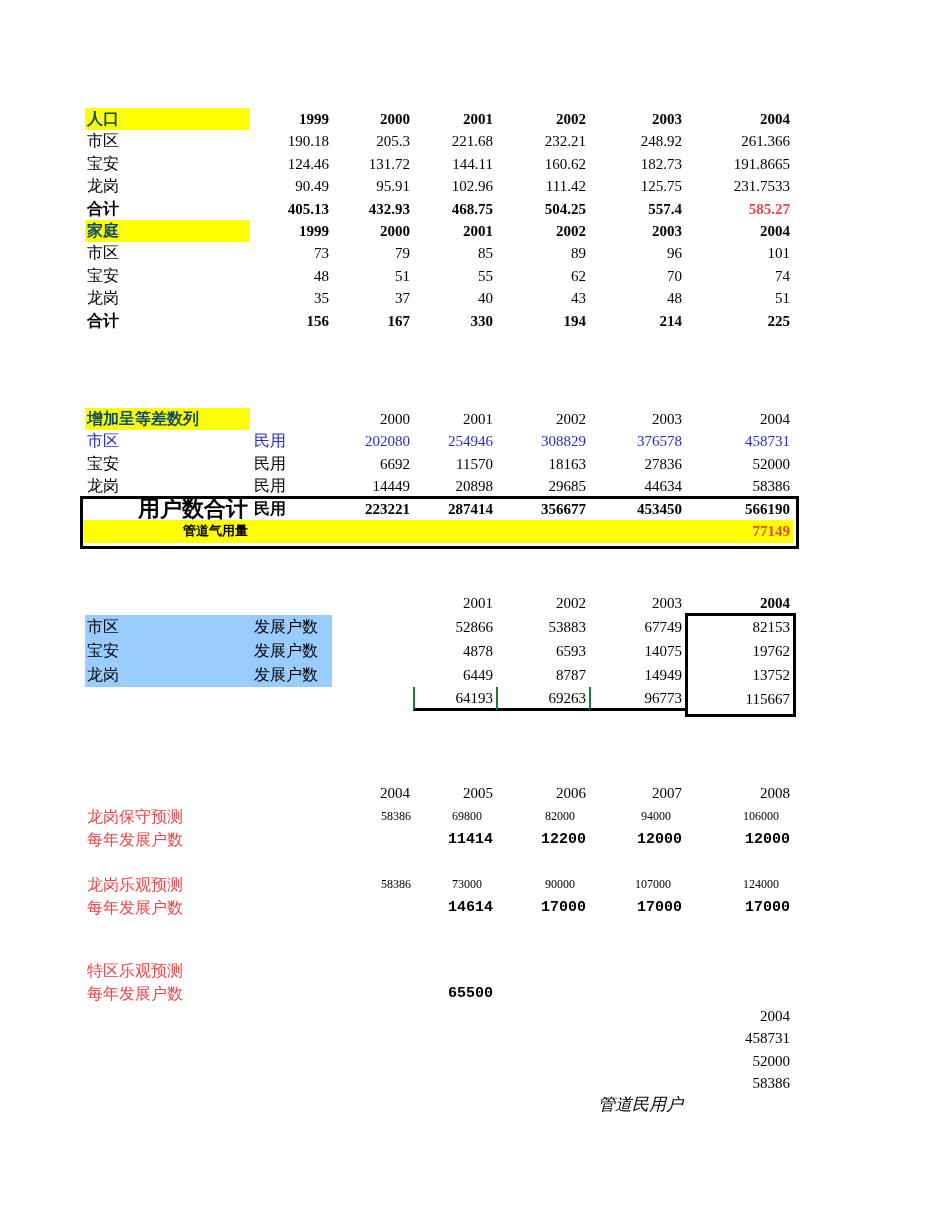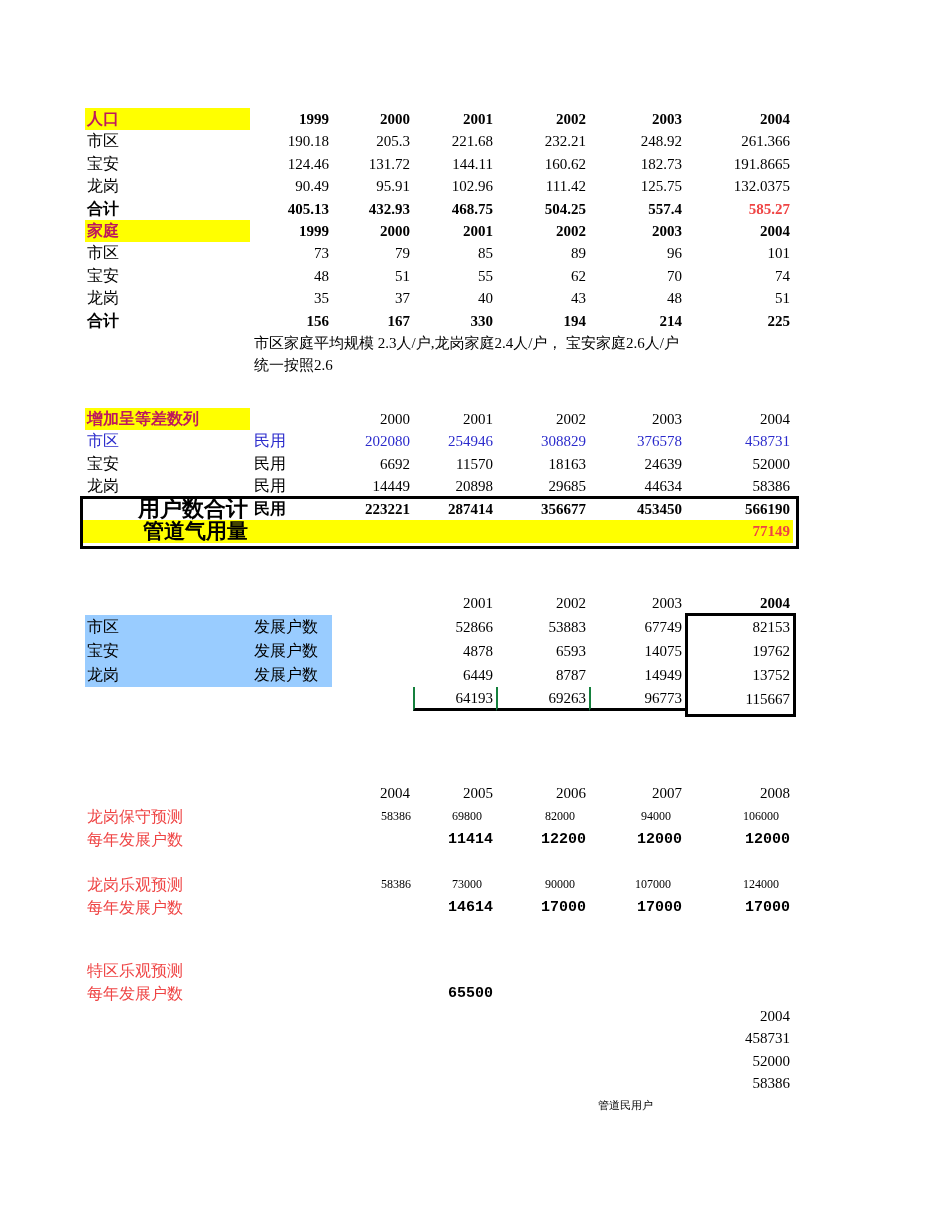--- a/index.html
+++ b/index.html
@@ -15,39 +15,39 @@
   #s5{top:959px;grid-auto-rows:23px;line-height:23px;}
   #s6{top:1005px;grid-auto-rows:22.3px;line-height:22.3px;}
   .c{display:flex;align-items:center;font-size:15px;overflow:visible;white-space:nowrap;}
   .num{justify-content:flex-end;padding-right:3px;}
   .lab{padding-left:2px;font-size:16px;}
   .sub{padding-left:4px;font-size:16px;}
   .subr{justify-content:flex-end;padding-right:2px;font-size:16px;}
   .b{font-weight:bold;}
   .yr{font-weight:bold;}
   .yellow{background:#ffff00;}
-  .navy{color:#be185d;}
+  .navy{color:#0c4a6e;}
   .blue{color:#2b2bcc;}
   .red{color:#ef4444;}
   .bluebg{background:#99ccff;}
   .note{font-size:15px;padding-left:4px;}
   .sm{font-size:12px;justify-content:flex-end;padding-right:14px;}
   .sm1{font-size:12px;justify-content:flex-end;padding-right:2px;}
   .gv{font-weight:bold;font-size:15px;font-family:Liberation Mono, monospace;}
   .bl{border-left:2px solid #15803d;}
   .bb{border-bottom:3px solid #000;}
   .c1{grid-column:1}.c2{grid-column:2}.c3{grid-column:3}.c4{grid-column:4}
   .c5{grid-column:5}.c6{grid-column:6}.c7{grid-column:7}
   .r1{grid-row:1}.r2{grid-row:2}.r3{grid-row:3}.r4{grid-row:4}.r5{grid-row:5}.r6{grid-row:6}
   .r7{grid-row:7}.r8{grid-row:8}.r9{grid-row:9}.r10{grid-row:10}.r11{grid-row:11}.r12{grid-row:12}
   .span27{grid-column:2 / 8;}
   .s2yellow{position:absolute;left:83px;top:520px;width:710px;height:23px;background:#ffff00;}
   .s2box{position:absolute;left:80px;top:496px;width:713px;height:47px;border:3px solid #000;pointer-events:none;}
   .s3box{position:absolute;left:685px;top:613px;width:105px;height:98px;border:3px solid #000;pointer-events:none;}
-  .pipe-label{font-size:21px;}
+  .pipe-label{font-size:13px;}
   .tot-label{font-size:22px;}
 </style>
 </head>
 <body>
 
 <div class="sheet">
 
   <div class="g" id="s1">
     <div class="c lab yellow navy b c1 r1">人口</div>
     <div class="c num yr c2 r1">1999</div>
@@ -72,21 +72,21 @@
     <div class="c num c5 r3">160.62</div>
     <div class="c num c6 r3">182.73</div>
     <div class="c num c7 r3">191.8665</div>
 
     <div class="c lab c1 r4">龙岗</div>
     <div class="c num c2 r4">90.49</div>
     <div class="c num c3 r4">95.91</div>
     <div class="c num c4 r4">102.96</div>
     <div class="c num c5 r4">111.42</div>
     <div class="c num c6 r4">125.75</div>
-    <div class="c num c7 r4">132.0375</div>
+    <div class="c num c7 r4">231.7533</div>
 
     <div class="c lab b c1 r5">合计</div>
     <div class="c num b c2 r5">405.13</div>
     <div class="c num b c3 r5">432.93</div>
     <div class="c num b c4 r5">468.75</div>
     <div class="c num b c5 r5">504.25</div>
     <div class="c num b c6 r5">557.4</div>
     <div class="c num b red c7 r5">585.27</div>
 
     <div class="c lab yellow navy b c1 r6">家庭</div>
@@ -122,22 +122,20 @@
     <div class="c num c7 r9">51</div>
 
     <div class="c lab b c1 r10">合计</div>
     <div class="c num b c2 r10">156</div>
     <div class="c num b c3 r10">167</div>
     <div class="c num b c4 r10">330</div>
     <div class="c num b c5 r10">194</div>
     <div class="c num b c6 r10">214</div>
     <div class="c num b c7 r10">225</div>
 
-    <div class="c note span27 r11">市区家庭平均规模  2.3人/户,龙岗家庭2.4人/户， 宝安家庭2.6人/户</div>
-    <div class="c note span27 r12">统一按照2.6</div>
   </div>
 
   <div class="s2yellow"></div>
   <div class="g" id="s2">
     <div class="c lab yellow navy b c1 r1">增加呈等差数列</div>
     <div class="c num c3 r1">2000</div>
     <div class="c num c4 r1">2001</div>
     <div class="c num c5 r1">2002</div>
     <div class="c num c6 r1">2003</div>
     <div class="c num c7 r1">2004</div>
@@ -148,21 +146,21 @@
     <div class="c num blue c4 r2">254946</div>
     <div class="c num blue c5 r2">308829</div>
     <div class="c num blue c6 r2">376578</div>
     <div class="c num blue c7 r2">458731</div>
 
     <div class="c lab c1 r3">宝安</div>
     <div class="c sub c2 r3">民用</div>
     <div class="c num c3 r3">6692</div>
     <div class="c num c4 r3">11570</div>
     <div class="c num c5 r3">18163</div>
-    <div class="c num c6 r3">24639</div>
+    <div class="c num c6 r3">27836</div>
     <div class="c num c7 r3">52000</div>
 
     <div class="c lab c1 r4">龙岗</div>
     <div class="c sub c2 r4">民用</div>
     <div class="c num c3 r4">14449</div>
     <div class="c num c4 r4">20898</div>
     <div class="c num c5 r4">29685</div>
     <div class="c num c6 r4">44634</div>
     <div class="c num c7 r4">58386</div>
 
@@ -253,16 +251,16 @@
     <div class="c lab red c1 r1">特区乐观预测</div>
     <div class="c lab red c1 r2">每年发展户数</div>
     <div class="c num gv c4 r2">65500</div>
   </div>
 
   <div class="g" id="s6">
     <div class="c num c7 r1">2004</div>
     <div class="c num c7 r2">458731</div>
     <div class="c num c7 r3">52000</div>
     <div class="c num c7 r4">58386</div>
-    <div class="c sub c6 r5" style="padding-left:9px;font-size:11px;">管道民用户</div>
+    <div class="c sub c6 r5" style="padding-left:9px;font-size:17px;font-style:italic;">管道民用户</div>
   </div>
 
 </div>
 
 </body></html>

